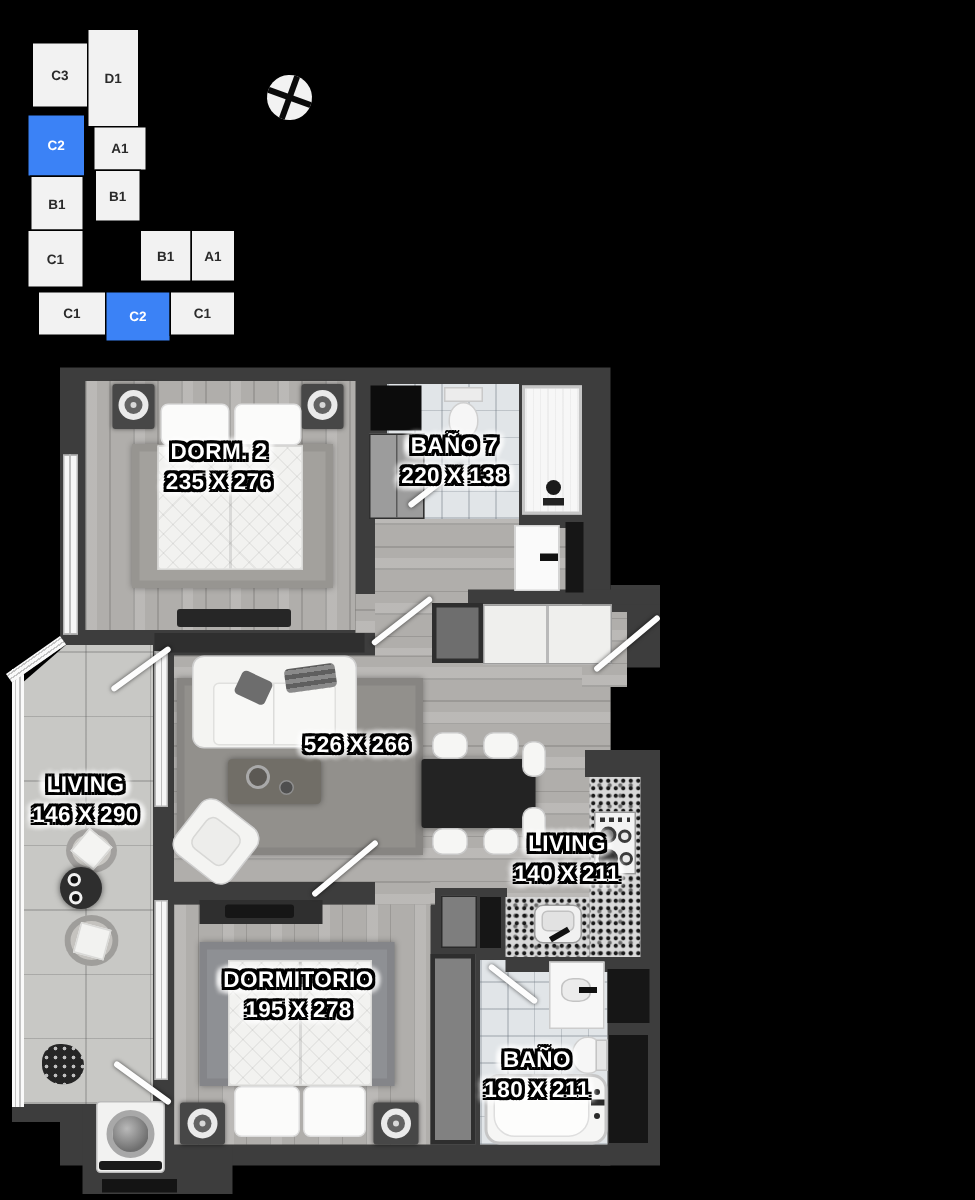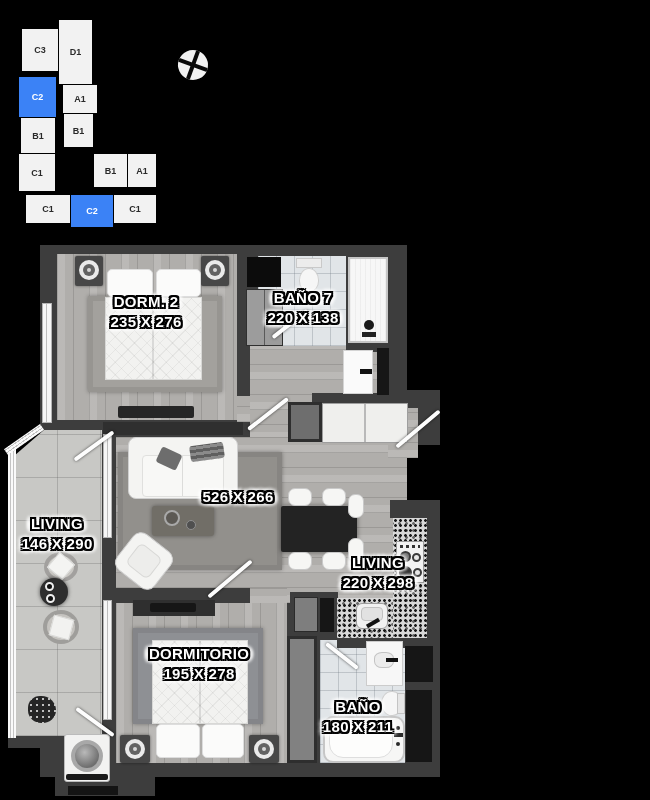--- a/index.html
+++ b/index.html
@@ -284,21 +284,21 @@
   </div>
   <div class="room-label" style="left:57px;top:514px">
     <div>LIVING</div>
     <div>146 X 290</div>
   </div>
   <div class="room-label" style="left:238px;top:487px">
     <div>526 X 266</div>
   </div>
   <div class="room-label" style="left:378px;top:553px">
     <div>LIVING</div>
-    <div>220 X 298</div>
+    <div>140 X 211</div>
   </div>
   <div class="room-label" style="left:199px;top:644px">
     <div>DORMITORIO</div>
     <div>195 X 278</div>
   </div>
   <div class="room-label" style="left:358px;top:697px">
     <div>BAÑO</div>
     <div>180 X 211</div>
   </div>
 

